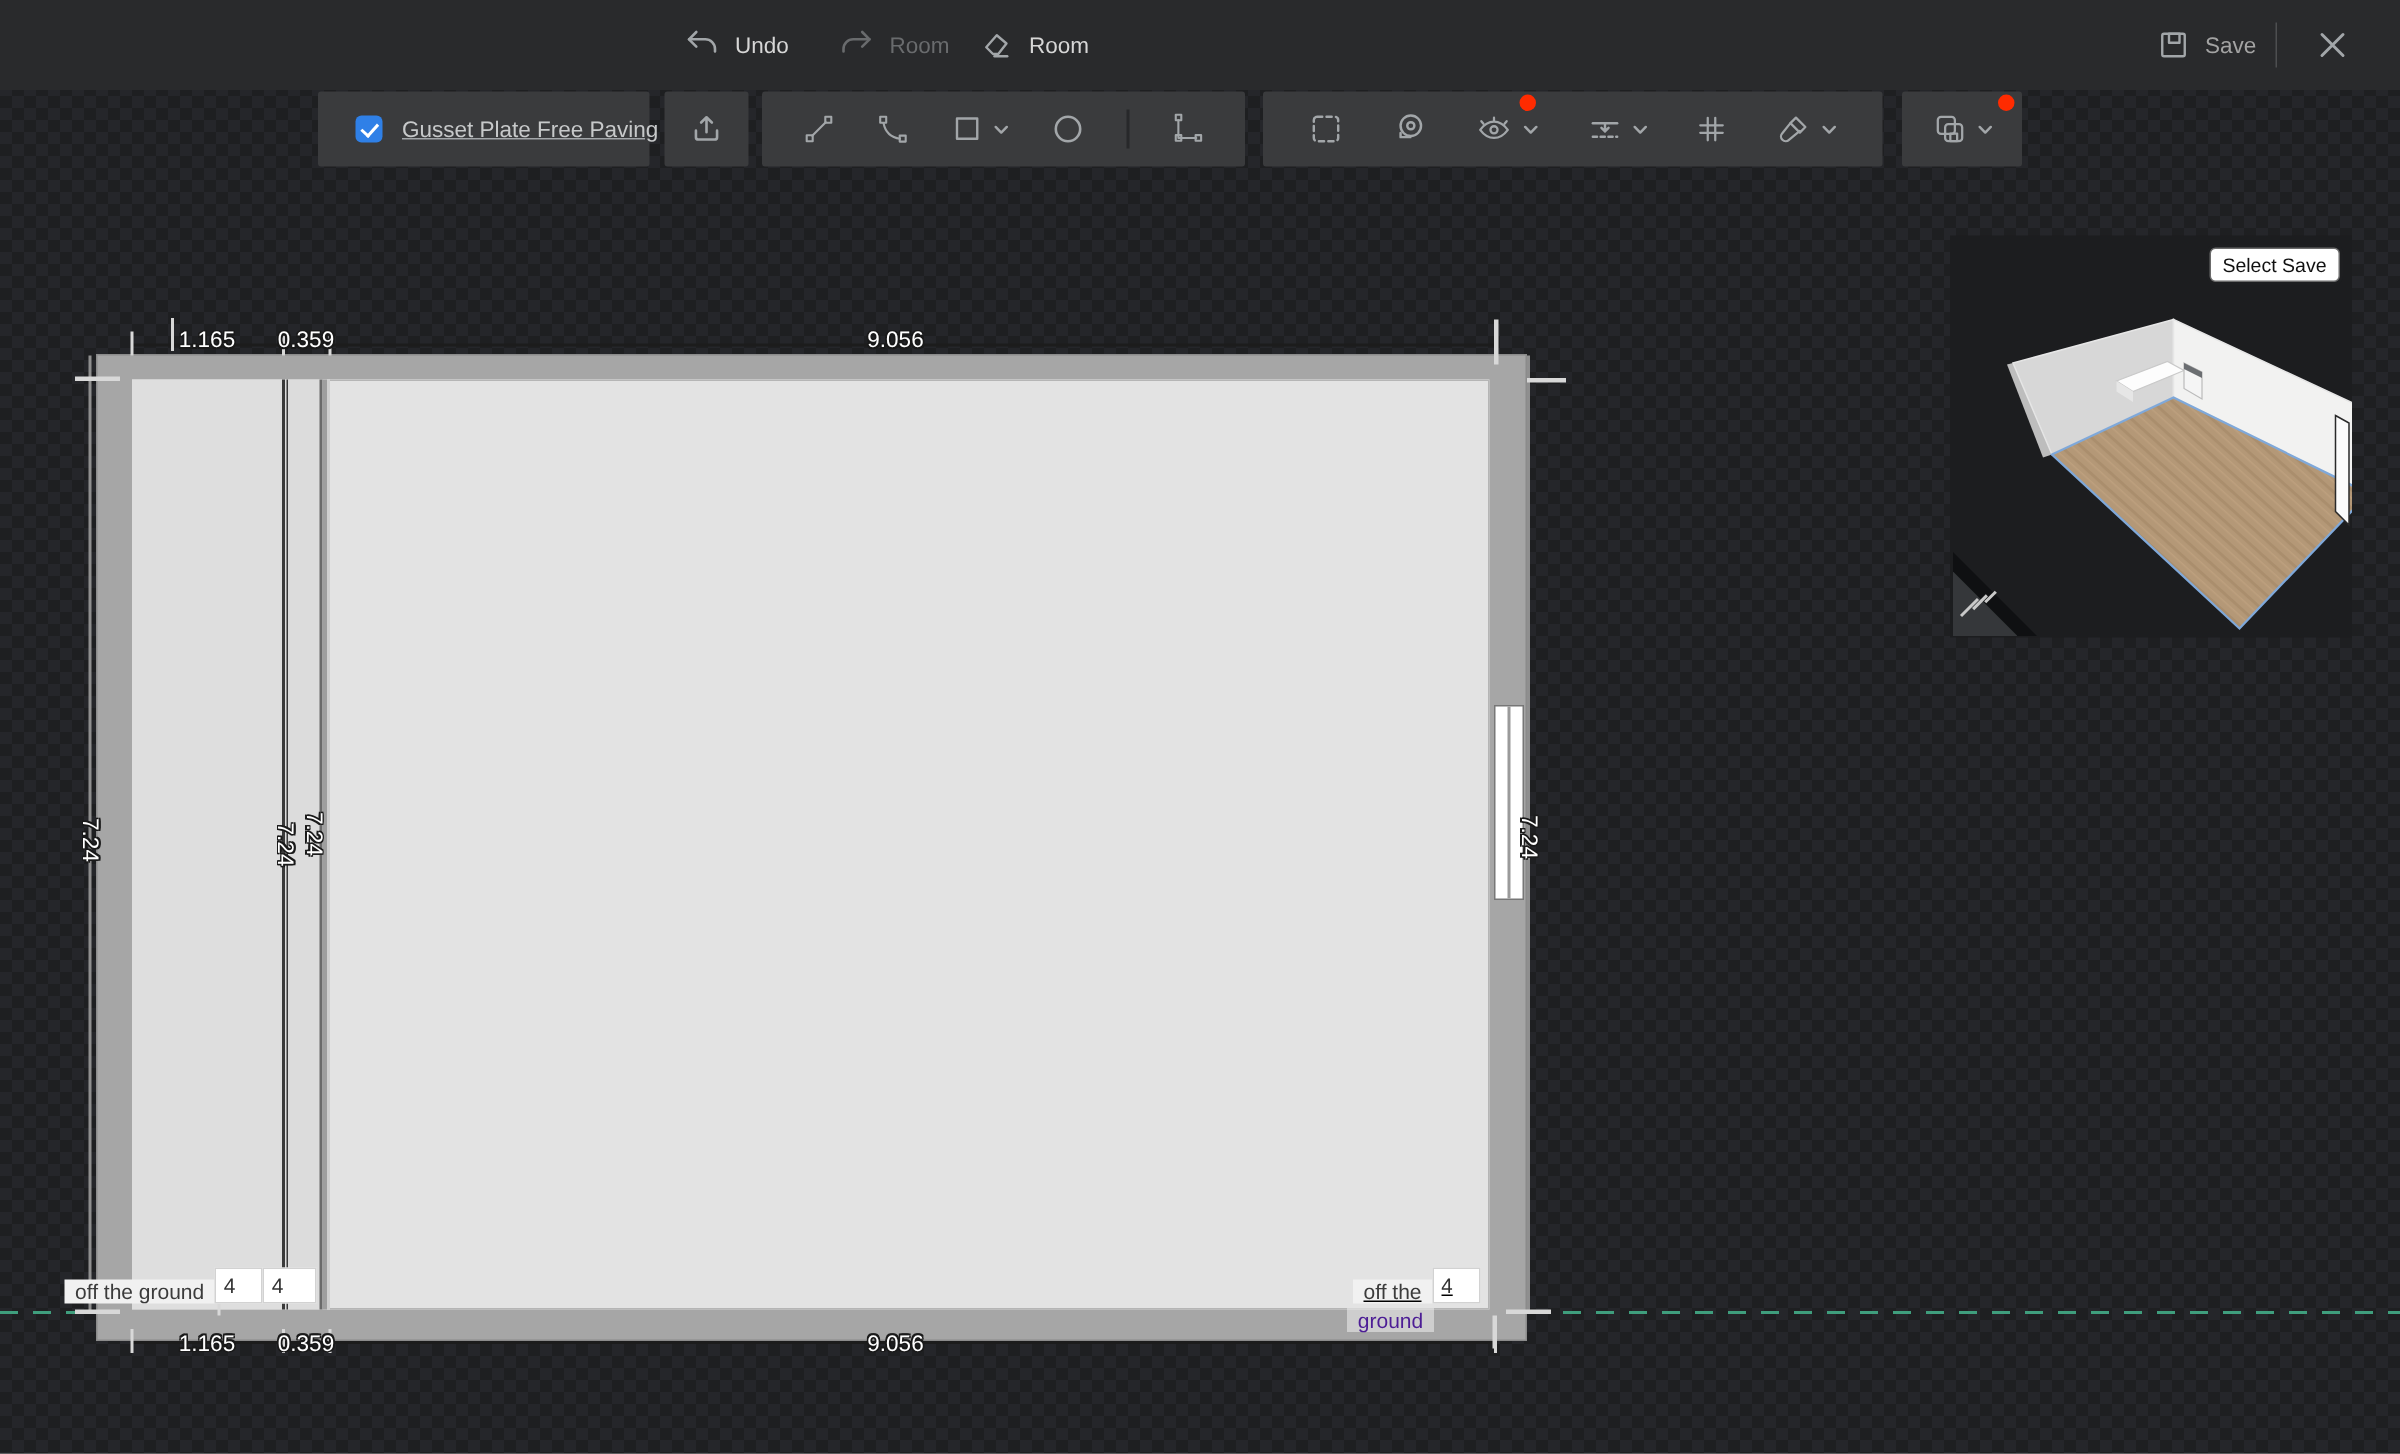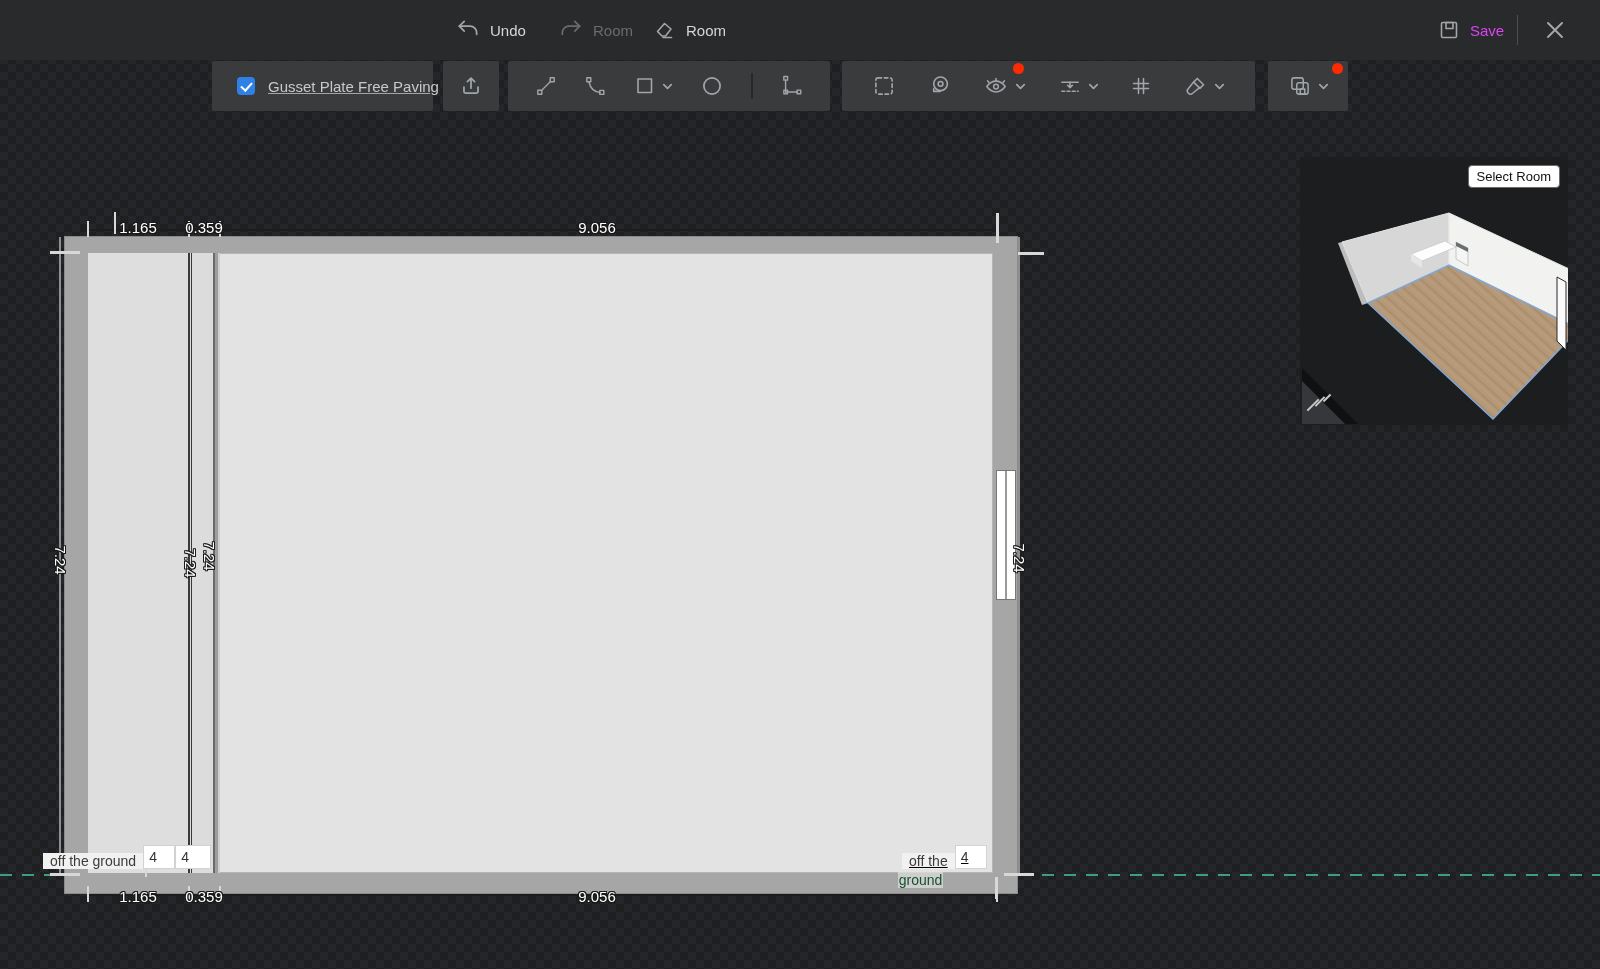--- a/index.html
+++ b/index.html
@@ -52,22 +52,22 @@
     text-shadow:1px 0 0 #1a1a1a,-1px 0 0 #1a1a1a,0 1px 0 #1a1a1a,0 -1px 0 #1a1a1a,
                 1px 1px 0 #1a1a1a,-1px -1px 0 #1a1a1a,1px -1px 0 #1a1a1a,-1px 1px 0 #1a1a1a;}
   .dimlabel.v{writing-mode:vertical-rl;}
   .guide{position:absolute;top:874px;height:2px;z-index:5;
     background-image:repeating-linear-gradient(90deg,#3f9e7d 0 12px,transparent 12px 22px);}
   
   .og{position:absolute;top:845px;height:24px;display:flex;align-items:flex-end;z-index:14;font-size:14px;}
   .og-label{background:#f1f1f1;color:#3b3b3b;display:flex;align-items:center;padding:0 7px;white-space:nowrap;}
   .og-input{border:1px solid #d2d2d2;background:#fff;color:#333;font-size:14px;padding:0 0 0 5px;
     font-family:"Liberation Sans",sans-serif;box-sizing:border-box;height:24px;}
-  .ground-word{position:absolute;left:898px;top:872px;width:45px;text-align:center;font-size:14px;
-    color:#14532d;background:rgba(238,238,238,0.55);z-index:14;}
+  .ground-word{position:absolute;left:898px;top:872px;width:58px;text-align:center;font-size:14px;
+    color:#4c1d95;background:rgba(238,238,238,0.55);z-index:14;}
   
   .preview{position:absolute;left:1300px;top:157px;width:268px;height:268px;background:#1c1d1f;
            overflow:hidden;z-index:30;}
   .select-room{position:absolute;right:8px;top:8px;background:#fff;color:#101010;font-size:13px;
     padding:3px 8px;border-radius:4px;border:1px solid #6b6b6b;box-shadow:0 0 0 2px #1d1e20;
     cursor:pointer;z-index:3;white-space:nowrap;}
   .grip-dark{position:absolute;left:2px;top:211px;width:56px;height:56px;background:#0f1012;
     clip-path:polygon(0 0,100% 100%,0 100%);z-index:2;}
   .grip{position:absolute;left:2px;top:224px;width:43px;height:43px;background:#35373a;
     clip-path:polygon(0 0,100% 100%,0 100%);z-index:3;}
@@ -99,21 +99,21 @@
   </div>
   <div class="tbtn" style="left:653px;">
     <span class="icon">
       <svg width="24" height="24" viewBox="0 0 24 24">
           <path d="M4.5 13.5 11.5 5.5l6.5 5.5-5.5 7h-3.5z"></path>
           <path d="M10 19.5h8.5"></path>
         </svg>
     </span>
     <span>Room</span>
   </div>
-  <div class="tbtn" style="left:1437px;color:#d946ef">
+  <div class="tbtn" style="left:1437px;color:#a3a3a3">
     <span class="icon">
       <svg width="24" height="24" viewBox="0 0 24 24">
           <rect x="4.5" y="4.5" width="15" height="15" rx="1.2"></rect>
           <rect x="9" y="4.5" width="7" height="6"></rect>
         </svg>
     </span>
     <span>Save</span>
   </div>
   <div class="topdiv"></div>
   <div class="tbtn" style="left:1543px;color:#ececec">
@@ -337,19 +337,19 @@
     <polygon points="38,86 42,85 68,146 62,148" fill="#bdbdbd"></polygon>
     <polygon points="42,85 149,56 149,108 68,146" fill="#d7d7d7" stroke="#e6e6e6" stroke-width="1"></polygon>
     <polygon points="149,56 295,124 279,172 149,108" fill="#f2f2f1" stroke="#e6e6e6" stroke-width="1"></polygon>
     <polygon points="68,146 149,108 279,172 193,262" fill="url(#wood)" stroke="#7fa8d9" stroke-width="1.5"></polygon>
     <polygon points="111,97 145,84 156,90 122,104" fill="#fdfdfd" stroke="#c9c9c9" stroke-width="0.8"></polygon>
     <polygon points="111,97 122,104 122,111 111,104" fill="#e6e6e6"></polygon>
     <polygon points="156,85 168,91 168,109 156,102" fill="#f5f5f5" stroke="#bbbbbb" stroke-width="0.8"></polygon>
     <polygon points="156,85 168,91 168,95 156,89" fill="#6b6e71"></polygon>
     <polygon points="257,120 266,125 266,193 257,184" fill="#fbfbfb" stroke="#2a2a2a" stroke-width="1"></polygon>
   </svg>
-  <div class="select-room">Select Room</div>
+  <div class="select-room">Select Save</div>
   <div class="grip-dark"></div>
   <div class="grip"></div>
   <span class="grip-line" style="left:12px;top:240px;height:16px;"></span>
   <span class="grip-line" style="left:19px;top:238px;height:13px;"></span>
   <span class="grip-line" style="left:26px;top:236px;height:10px;"></span>
 </div>
 
 </body></html>

